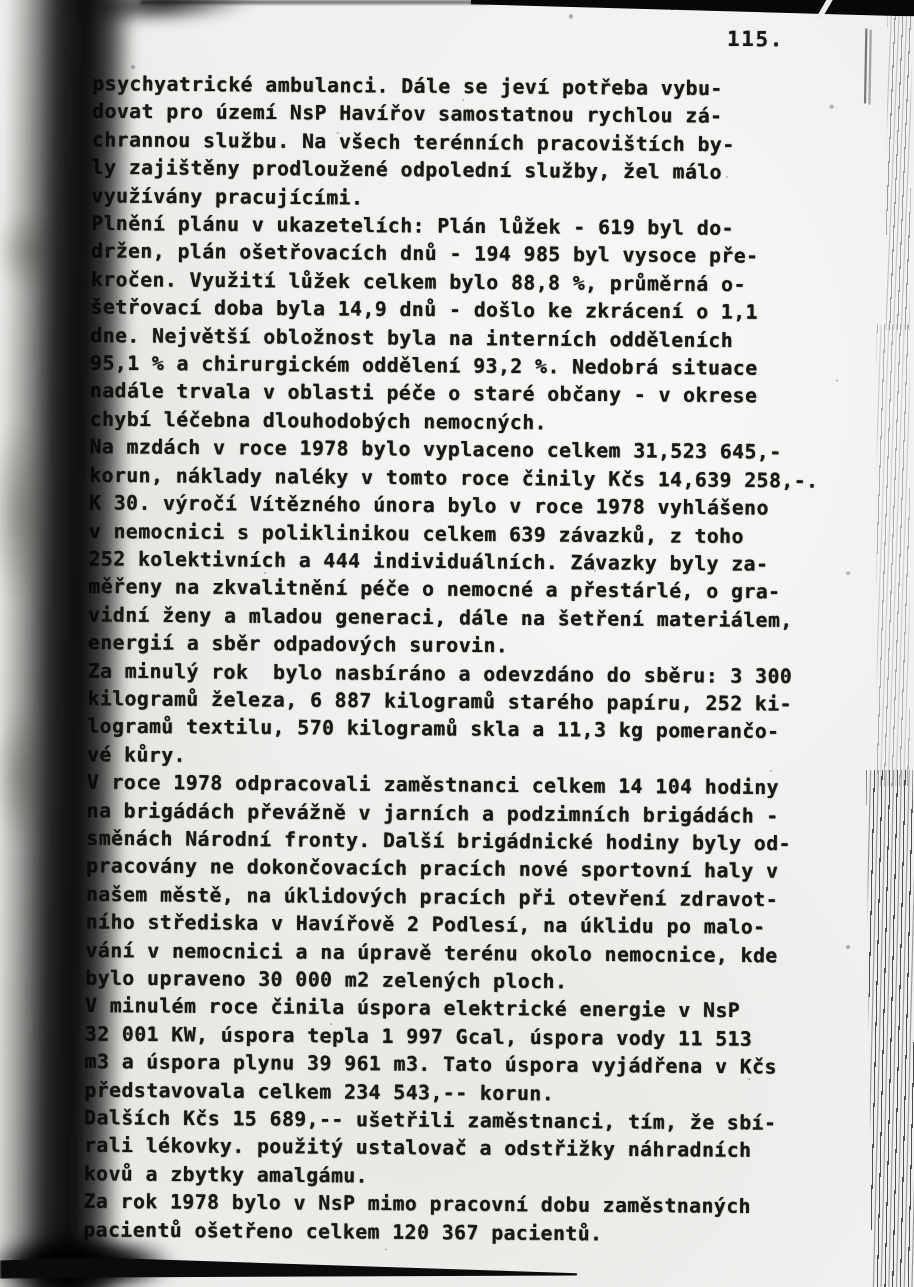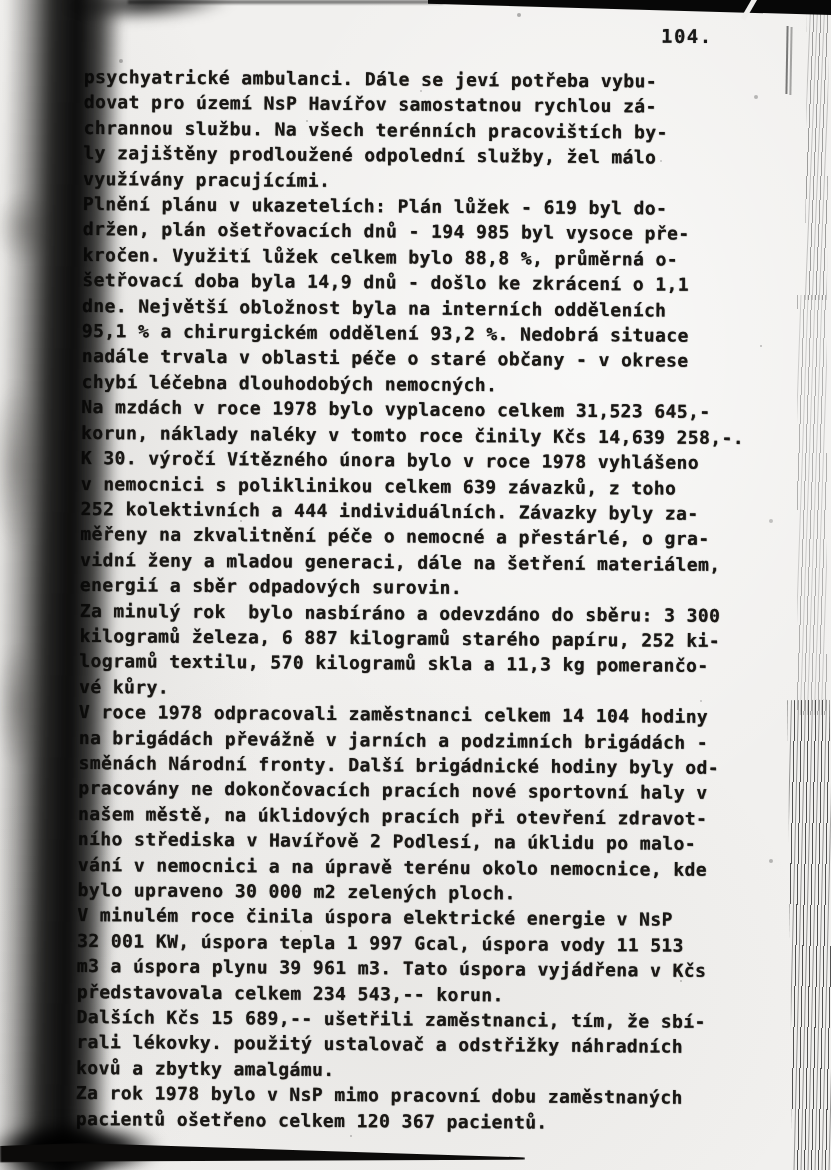--- a/index.html
+++ b/index.html
@@ -110,21 +110,21 @@
 </head>
 <body>
 
 <div class="page">
 
   <div class="speckles"></div>
   <div class="smudge smudge-a"></div>
   <div class="smudge smudge-b"></div>
   <div class="smudge smudge-c"></div>
 
-  <div class="page-number">104.</div>
+  <div class="page-number">115.</div>
   <div class="corner-tick">'</div>
 
   <div class="text-block">
       <div class="line">psychyatrické ambulanci. Dále se jeví potřeba vybu-</div>
       <div class="line">dovat pro území NsP Havířov samostatnou rychlou zá-</div>
       <div class="line">chrannou službu. Na všech terénních pracovištích by-</div>
       <div class="line">ly zajištěny prodloužené odpolední služby, žel málo</div>
       <div class="line">využívány pracujícími.</div>
       <div class="line">Plnění plánu v ukazetelích: Plán lůžek - 619 byl do-</div>
       <div class="line">držen, plán ošetřovacích dnů - 194 985 byl vysoce pře-</div>

